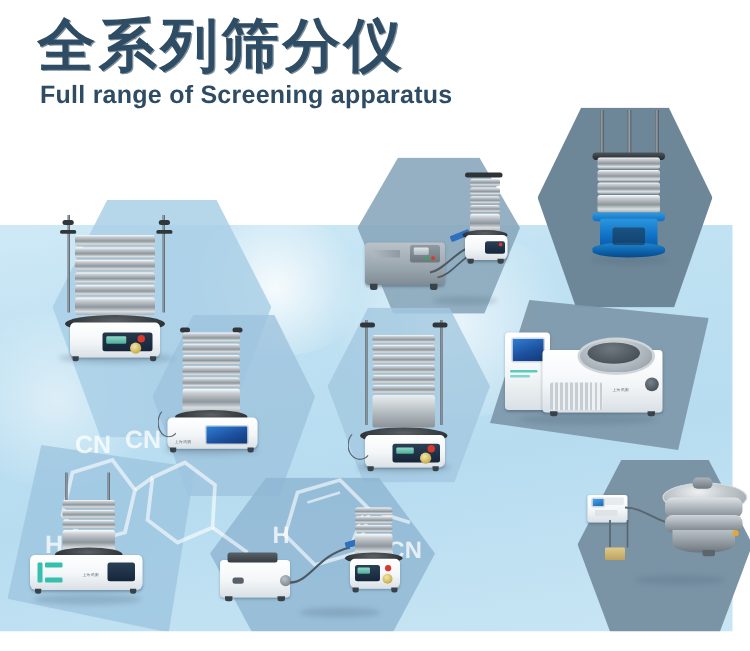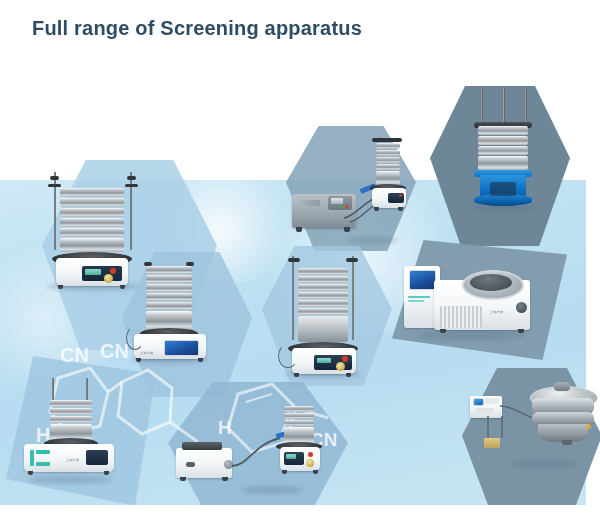--- a/index.html
+++ b/index.html
@@ -130,20 +130,21 @@
     <path d="M78 46 L104 38" stroke-width="2"></path>
     <path d="M122 56 L112 82" stroke-width="2"></path>
     <path d="M128 52 L160 62" stroke-width="3"></path>
     <text x="50" y="78" font-size="19">H</text>
     <text x="142" y="90" font-size="19">CN</text>
   </svg>
 
   <div class="bottom-white"></div>
 
   <div id="heading">
+    <div id="title-cn">全系列筛分仪</div>
     <div id="title-en">Full range of Screening apparatus</div>
   </div>
 
   <div class="machine" style="left:38px;top:168px;width:110px;height:120px;">
     <div class="shadow" style="bottom:-3px;width:92px;height:9px;"></div>
     <div class="rod" style="left:16px;top:4px;height:78px;"></div>
     <div class="rod" style="right:16px;top:4px;height:78px;"></div>
     <div class="knob" style="left:12px;top:8px;"></div>
     <div class="knob" style="right:12px;top:8px;"></div>
     <div class="knob" style="left:12px;top:16px;width:13px;height:3px;left:10px;"></div>

